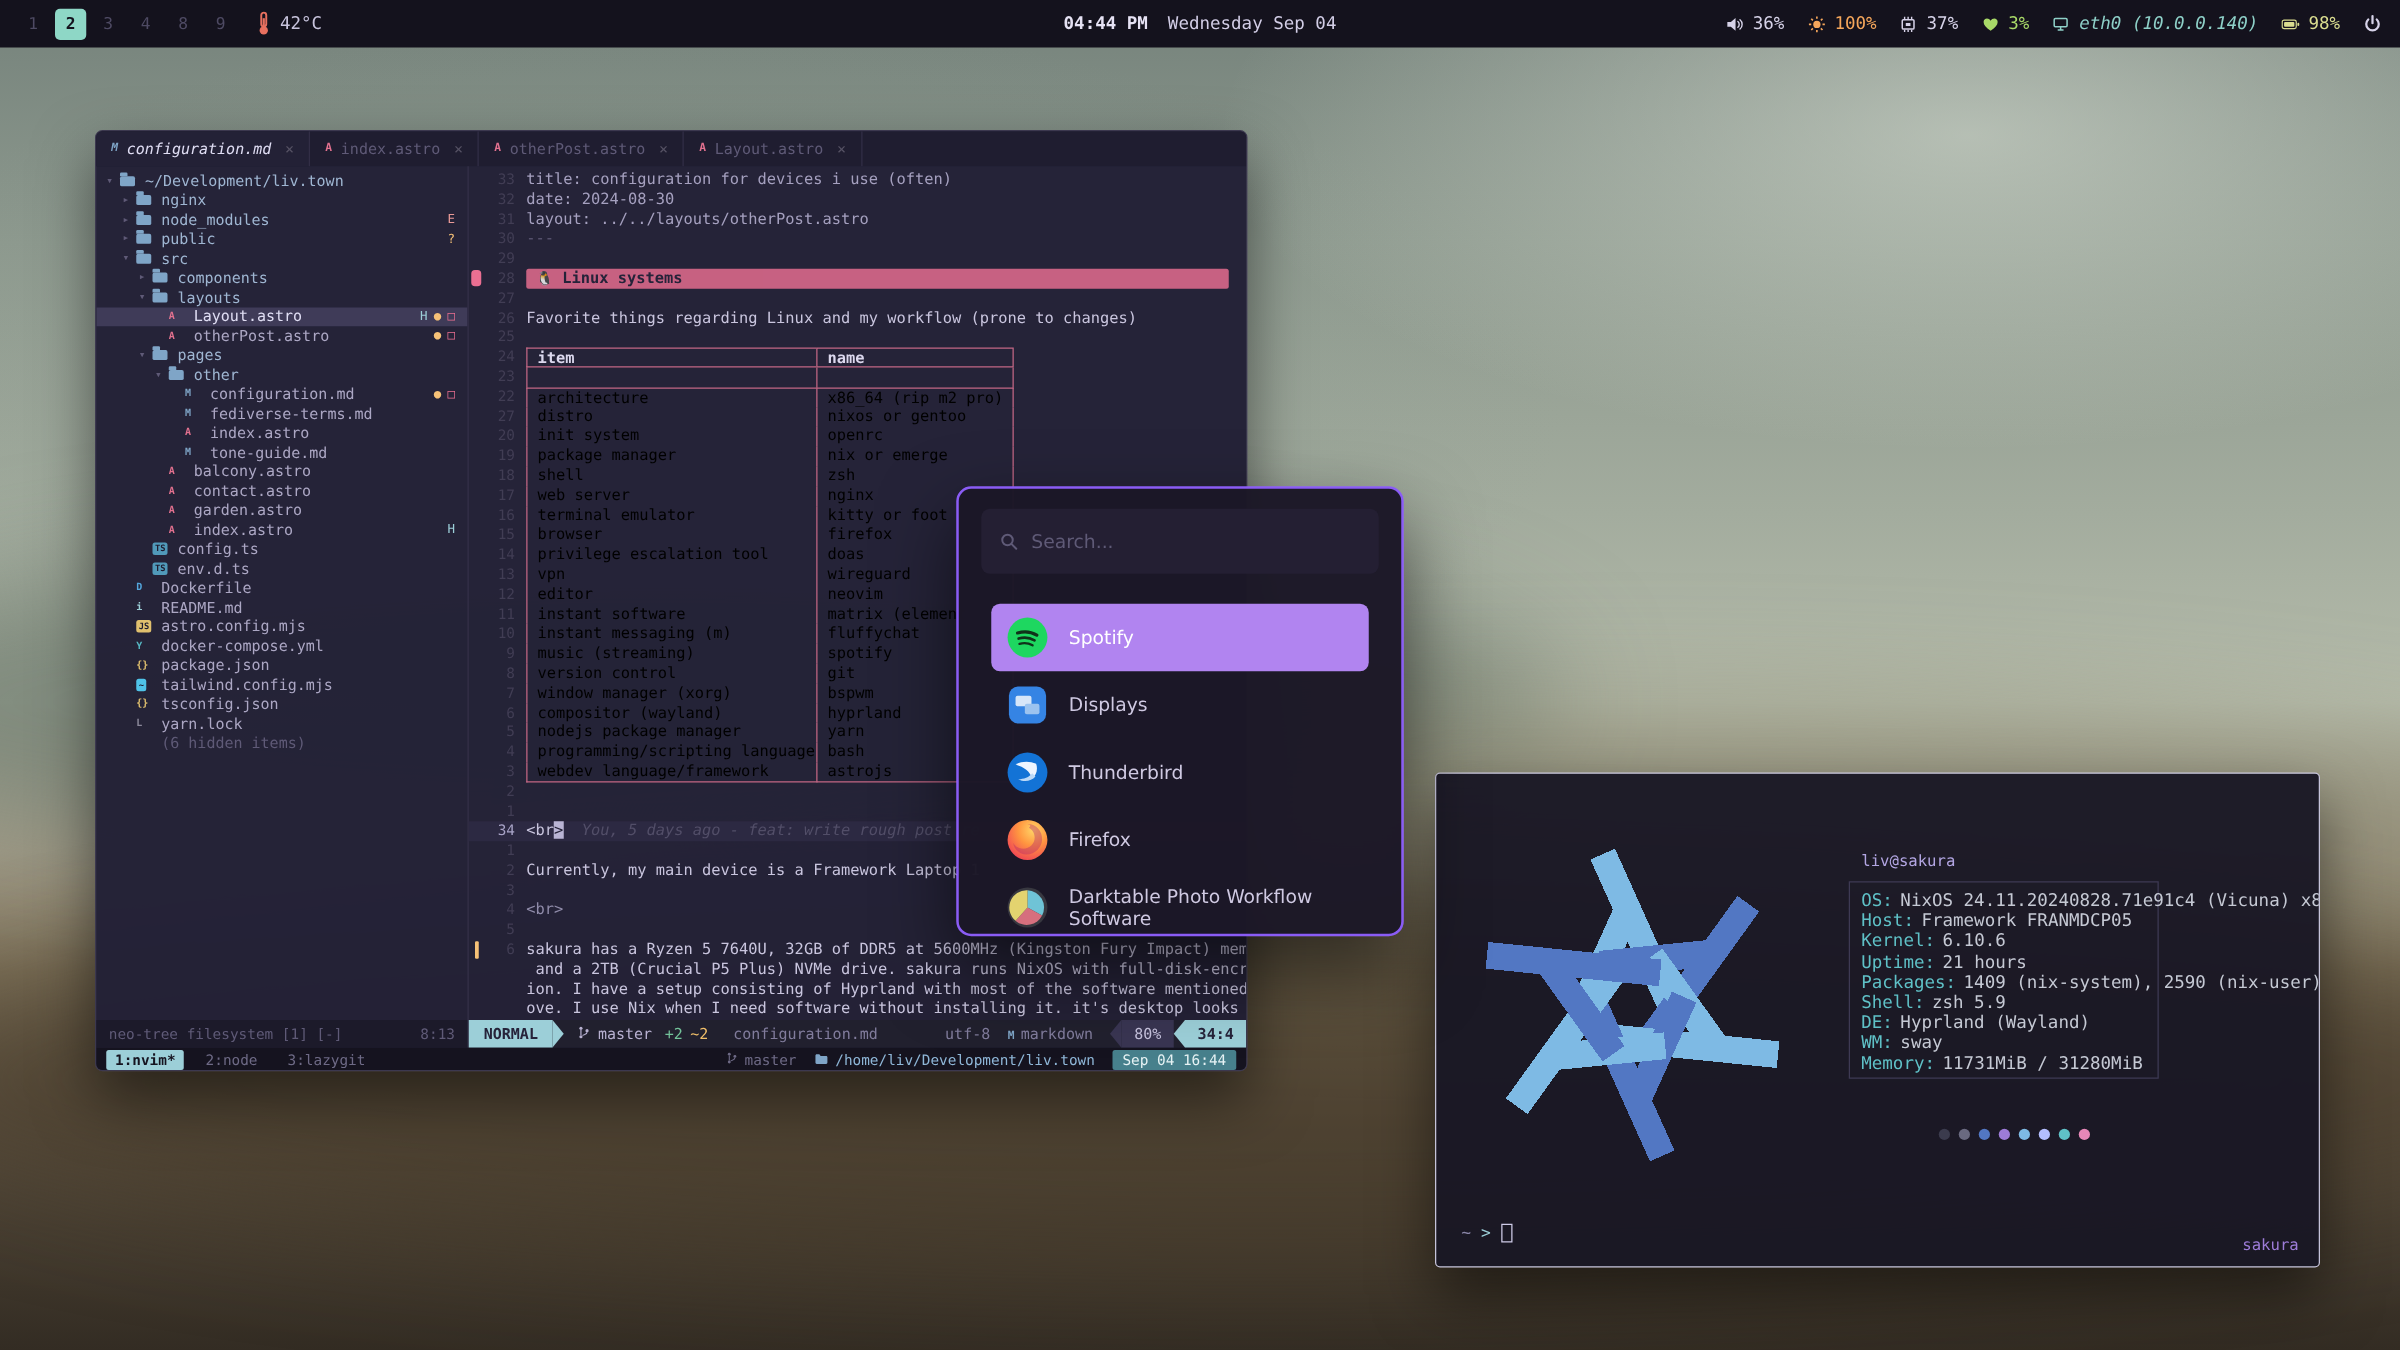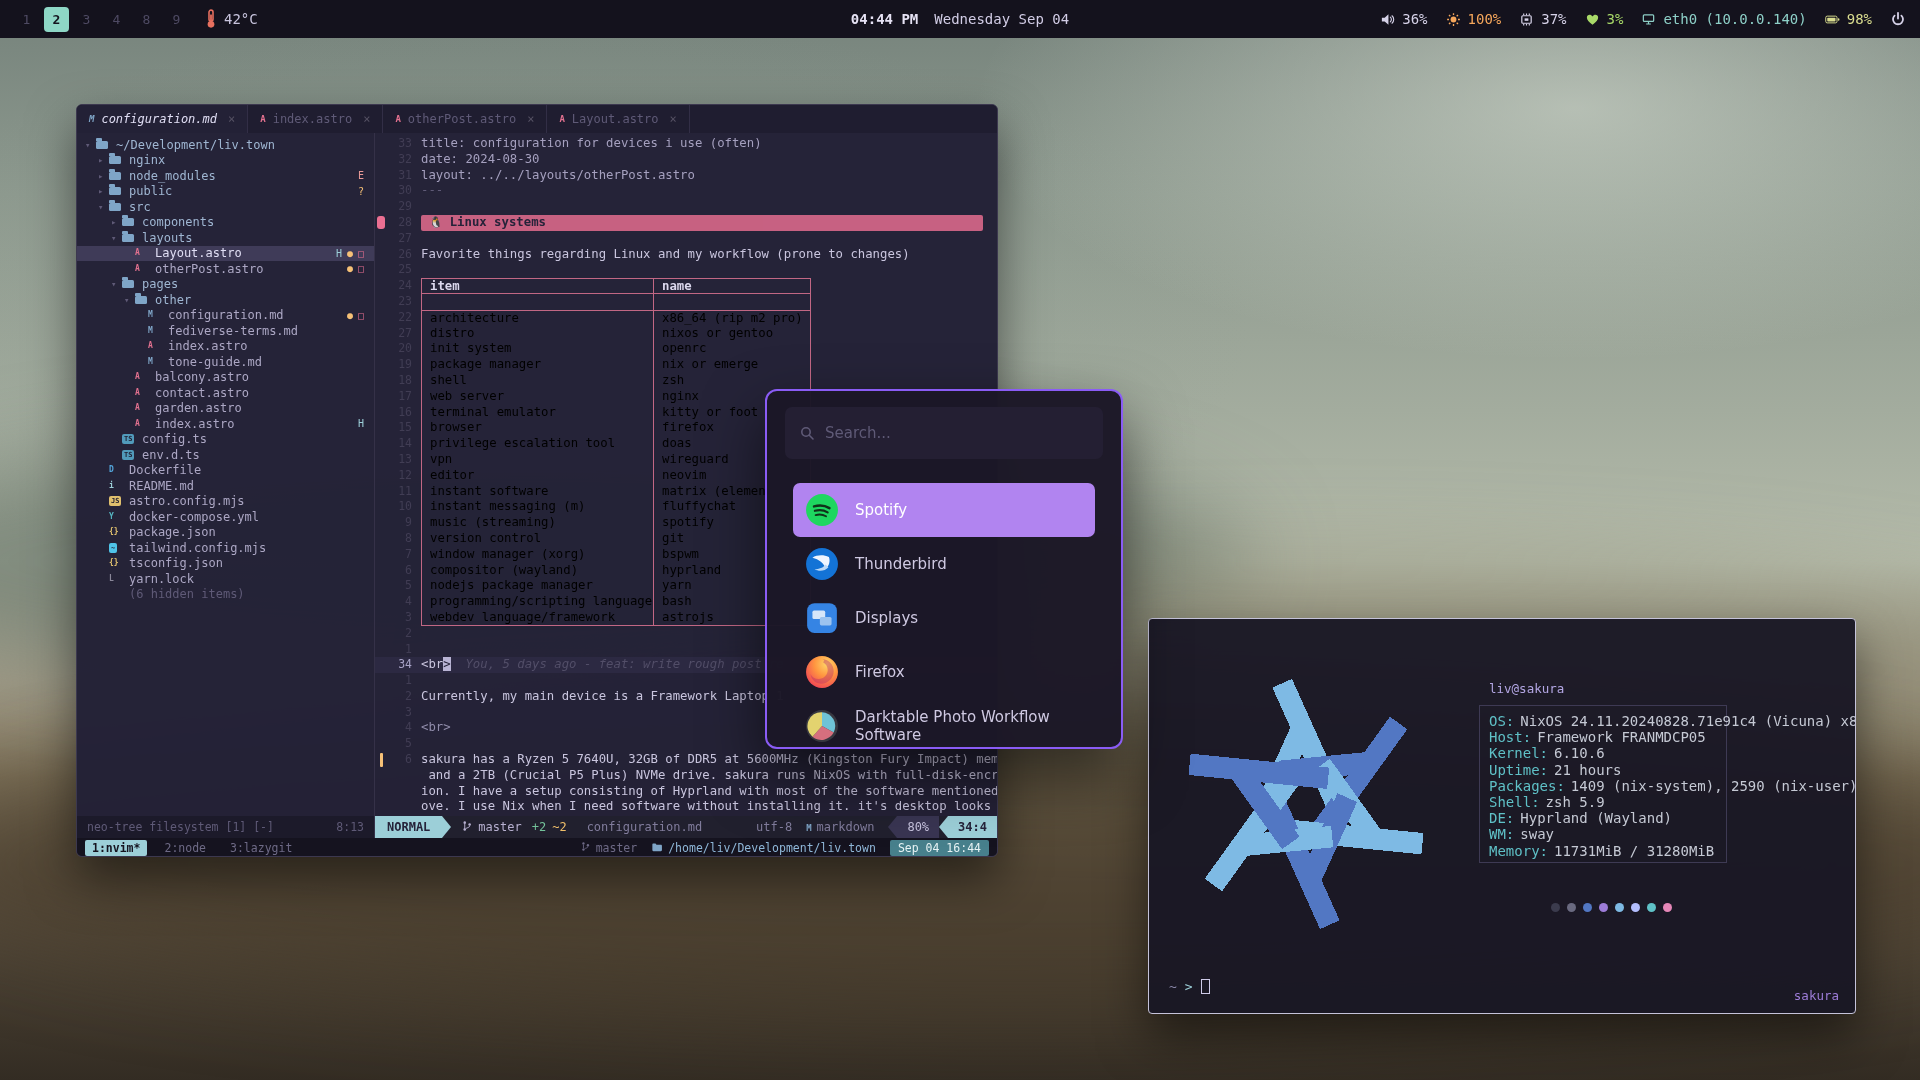--- a/index.html
+++ b/index.html
@@ -215,21 +215,21 @@
           <span class="sb-val">37%</span>
         </div>
         <div class="sb-mod" style="color: rgb(168, 217, 104);">
           <span class="sb-ic">
             <svg viewBox="0 0 16 16">
               <path d="M8 13.5C4 10.5 2 8.4 2 5.9 2 4.2 3.3 3 4.9 3c1.2 0 2.3.6 3.1 1.8C8.8 3.6 9.9 3 11.1 3 12.7 3 14 4.2 14 5.9c0 2.5-2 4.6-6 7.6z" fill="currentColor"></path>
             </svg>
           </span>
           <span class="sb-val">3%</span>
         </div>
-        <div class="sb-mod" style="color: rgb(142, 208, 200);">
+        <div class="sb-mod" style="color: rgb(142, 208, 200); font-style: italic;">
           <span class="sb-ic">
             <svg viewBox="0 0 16 16">
               <rect x="2.5" y="3" width="11" height="7" rx="1" fill="none" stroke="currentColor" stroke-width="1.3"></rect>
               <path d="M5.5 12.8h5M8 10v2.8" stroke="currentColor" stroke-width="1.3"></path>
             </svg>
           </span>
           <span class="sb-val">eth0 (10.0.0.140)</span>
         </div>
         <div class="sb-mod" style="color: rgb(217, 220, 143);">
           <span class="sb-ic">
@@ -632,36 +632,36 @@
             <path d="M8.5 12.6c5-1.5 10.5-.8 14.5 1.6" stroke="#10321a" stroke-width="2.4" fill="none" stroke-linecap="round"></path>
             <path d="M9.3 16.8c4.2-1.2 8.7-.6 12 1.4" stroke="#10321a" stroke-width="2" fill="none" stroke-linecap="round"></path>
             <path d="M10 20.8c3.4-1 7-.5 9.8 1.1" stroke="#10321a" stroke-width="1.8" fill="none" stroke-linecap="round"></path>
           </svg>
         </span>
         <span class="llabel">Spotify</span>
       </div>
       <div class="litem">
         <span class="lic">
           <svg viewBox="0 0 32 32">
+            <rect x="2" y="2" width="28" height="28" rx="7" fill="#3584e4"></rect>
+            <rect x="7" y="9" width="12" height="8" rx="1.5" fill="#d7e6f9"></rect>
+            <rect x="14" y="15" width="11" height="8" rx="1.5" fill="#9cc3ef"></rect>
+          </svg>
+        </span>
+        <span class="llabel">Displays</span>
+      </div>
+      <div class="litem">
+        <span class="lic">
+          <svg viewBox="0 0 32 32">
             <circle cx="16" cy="16" r="15" fill="#1373d6"></circle>
             <path d="M7 10c6 1.5 11 5 12.5 10.5C22.7 18 24 13.5 22.5 9.5 17.5 7 11 7.5 7 10z" fill="#eef5ff"></path>
             <path d="M9 21c4.5 2.5 10 1.5 13-2l-2.5-2.5C17.5 19.5 13 21 9 21z" fill="#bcd9f7"></path>
           </svg>
         </span>
         <span class="llabel">Thunderbird</span>
-      </div>
-      <div class="litem">
-        <span class="lic">
-          <svg viewBox="0 0 32 32">
-            <rect x="2" y="2" width="28" height="28" rx="7" fill="#3584e4"></rect>
-            <rect x="7" y="9" width="12" height="8" rx="1.5" fill="#d7e6f9"></rect>
-            <rect x="14" y="15" width="11" height="8" rx="1.5" fill="#9cc3ef"></rect>
-          </svg>
-        </span>
-        <span class="llabel">Displays</span>
       </div>
       <div class="litem">
         <span class="lic">
           <svg viewBox="0 0 32 32">
             <defs>
               <radialGradient id="fxg" cx="65%" cy="25%" r="85%">
                 <stop offset="0%" stop-color="#ffd567"></stop>
                 <stop offset="45%" stop-color="#ff9640"></stop>
                 <stop offset="100%" stop-color="#ef3e57"></stop>
               </radialGradient>

